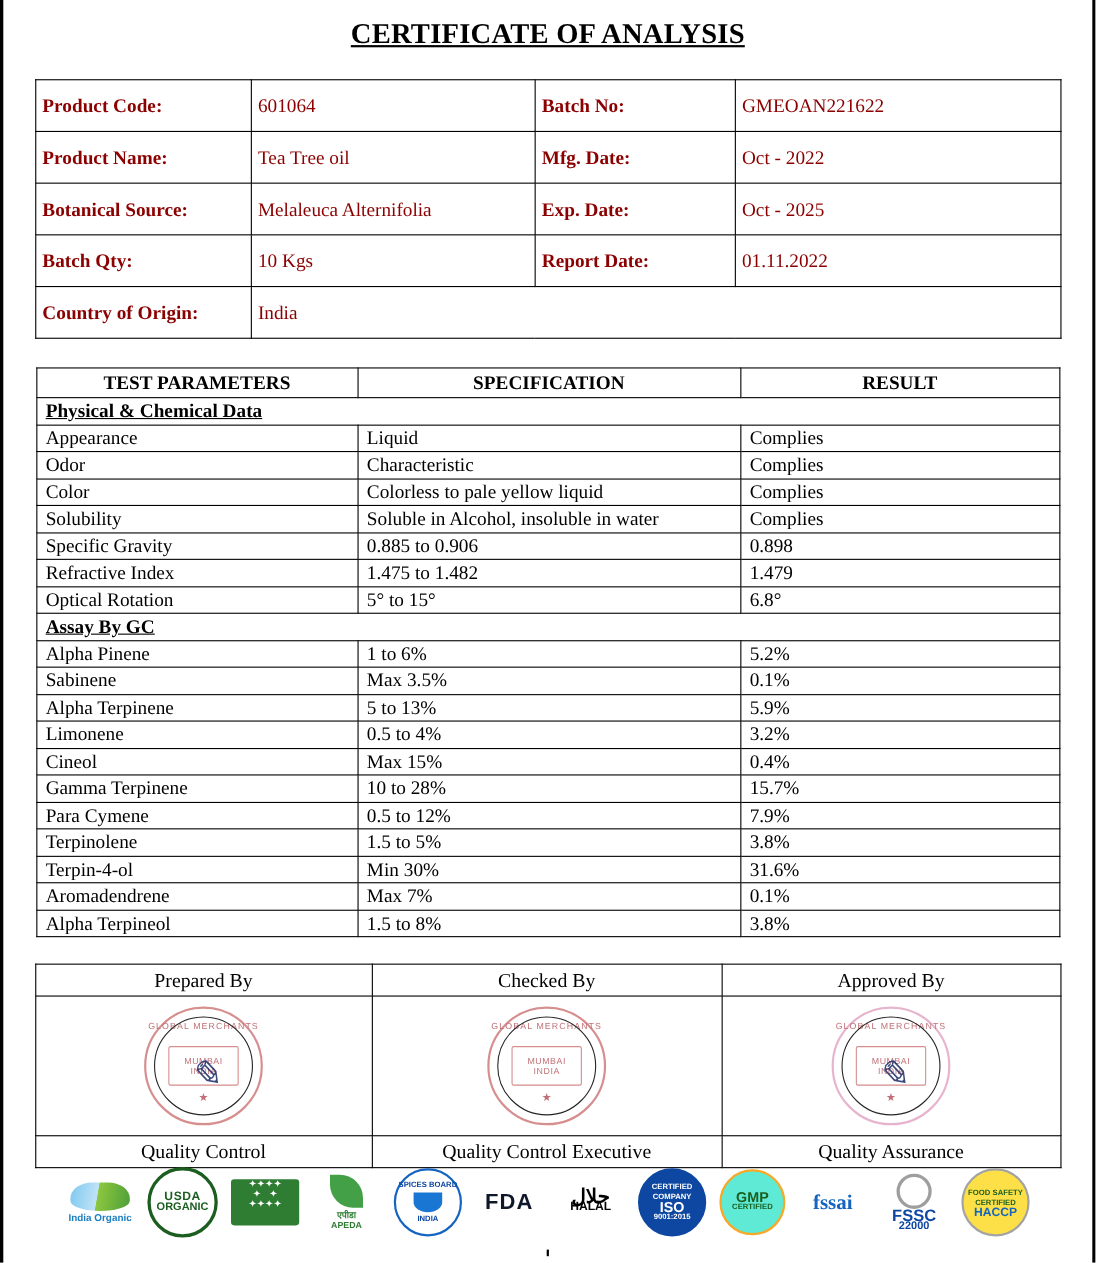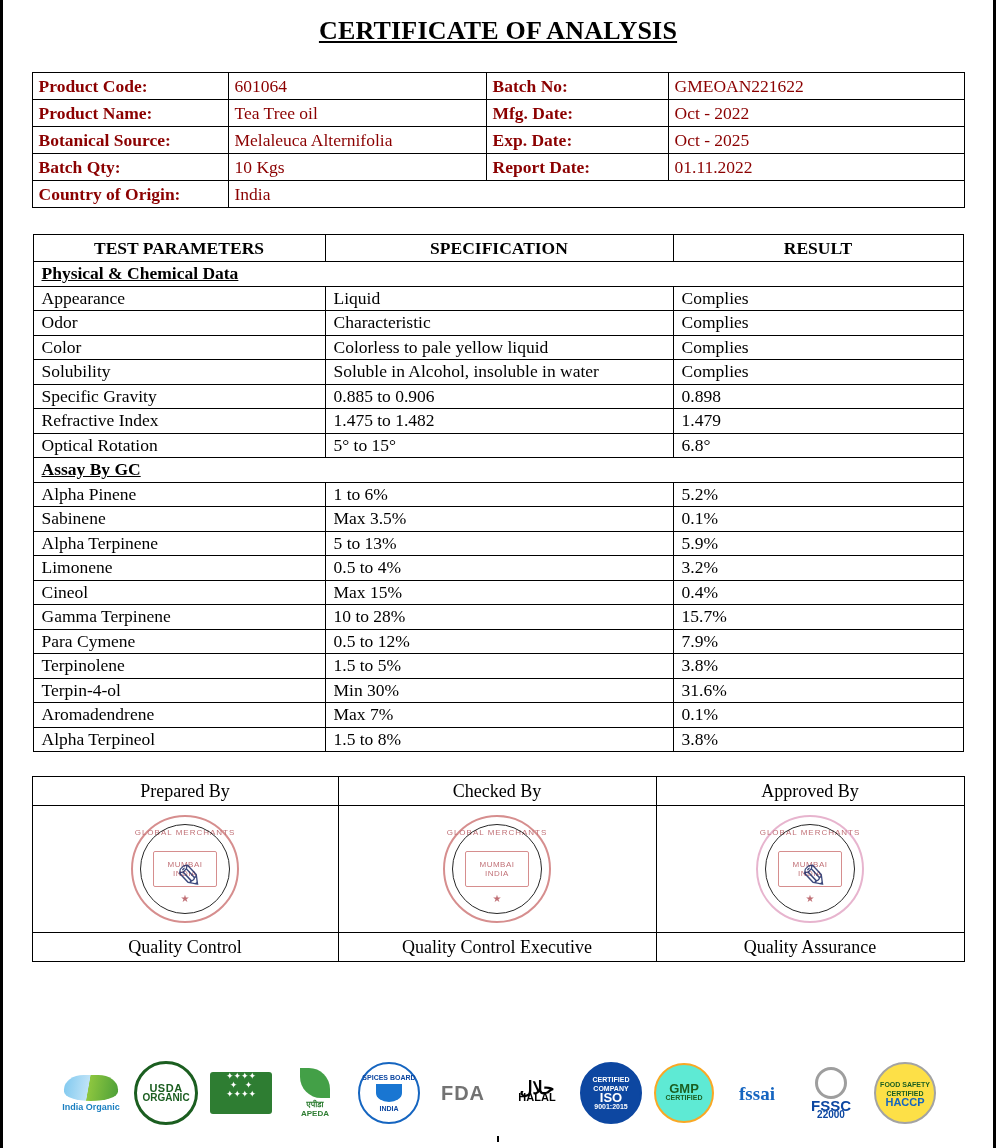--- a/index.html
+++ b/index.html
@@ -41,21 +41,21 @@
 
   
   .info-table {
     width: 932px;
     margin: 16px auto 0 auto;
     border: 1px solid #000;
     font-size: 17.5px;
   }
   .info-table td {
     border: 1px solid #000;
-    padding: 2px 6px;
+    padding: 12px 6px;
     height: 22px;
     vertical-align: middle;
     white-space: nowrap;
     overflow: hidden;
     margin-top: 16px;
   }
   .info-label {
     font-weight: bold;
     color: #8B0000;
   }
@@ -280,21 +280,21 @@
     font-size: 7px;
     font-weight: bold;
   }
   .l-spice .boat {
     width: 26px; height: 18px;
     background: #1976d2;
     border-radius: 0 0 60% 60%;
     margin: 2px 0;
   }
   .l-fda {
-    color: #737373;
+    color: #0f172a;
     font-weight: bold;
     font-size: 20px;
     letter-spacing: 1px;
   }
   .l-halal {
     color: #000;
     font-weight: bold;
     font-size: 11px;
   }
   .l-halal .arab {

